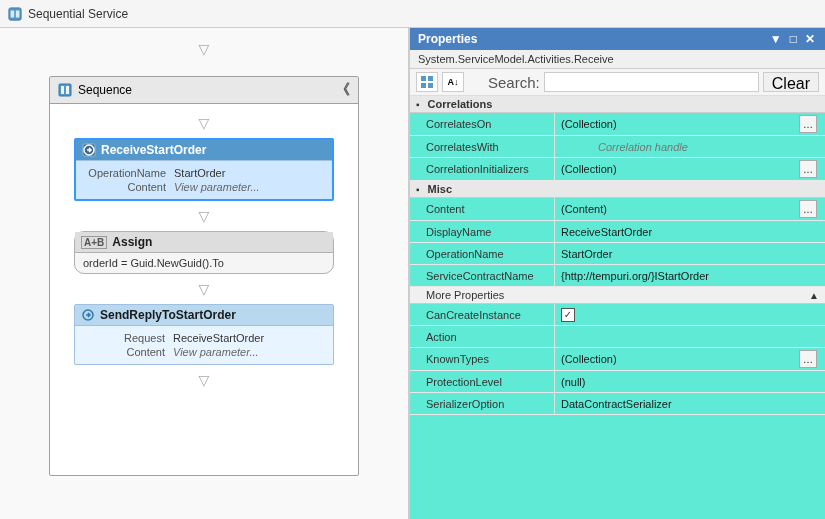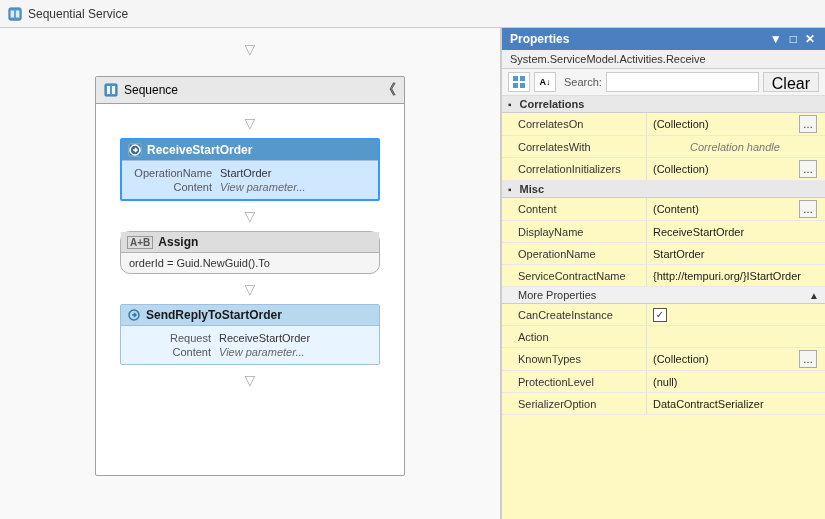--- a/index.html
+++ b/index.html
@@ -186,22 +186,22 @@
     
     .down-arrow {
       color: #aaa;
       font-size: 14px;
       line-height: 1;
       margin: 4px 0;
     }
 
     
     .properties-panel {
-      width: 324px;
-      background: #fef9c3;
+      width: 416px;
+      background: #5eead4;
       border-left: 1px solid #ccc;
       display: flex;
       flex-direction: column;
     }
 
     .properties-title-bar {
       background: #4a7fc0;
       color: white;
       padding: 4px 8px;
       display: flex;
@@ -247,23 +247,23 @@
       display: flex;
       align-items: center;
       justify-content: center;
       border: 1px solid #ccc;
       background: white;
       cursor: pointer;
       font-size: 10px;
     }
 
     .search-label {
-      font-size: 11px;
+      font-size: 15px;
       color: #555;
-      margin-left: 4px;
+      margin-left: 20px;
     }
 
     .search-input {
       flex: 1;
       height: 20px;
       border: 1px solid #ccc;
       padding: 0 4px;
       font-size: 11px;
     }
 

